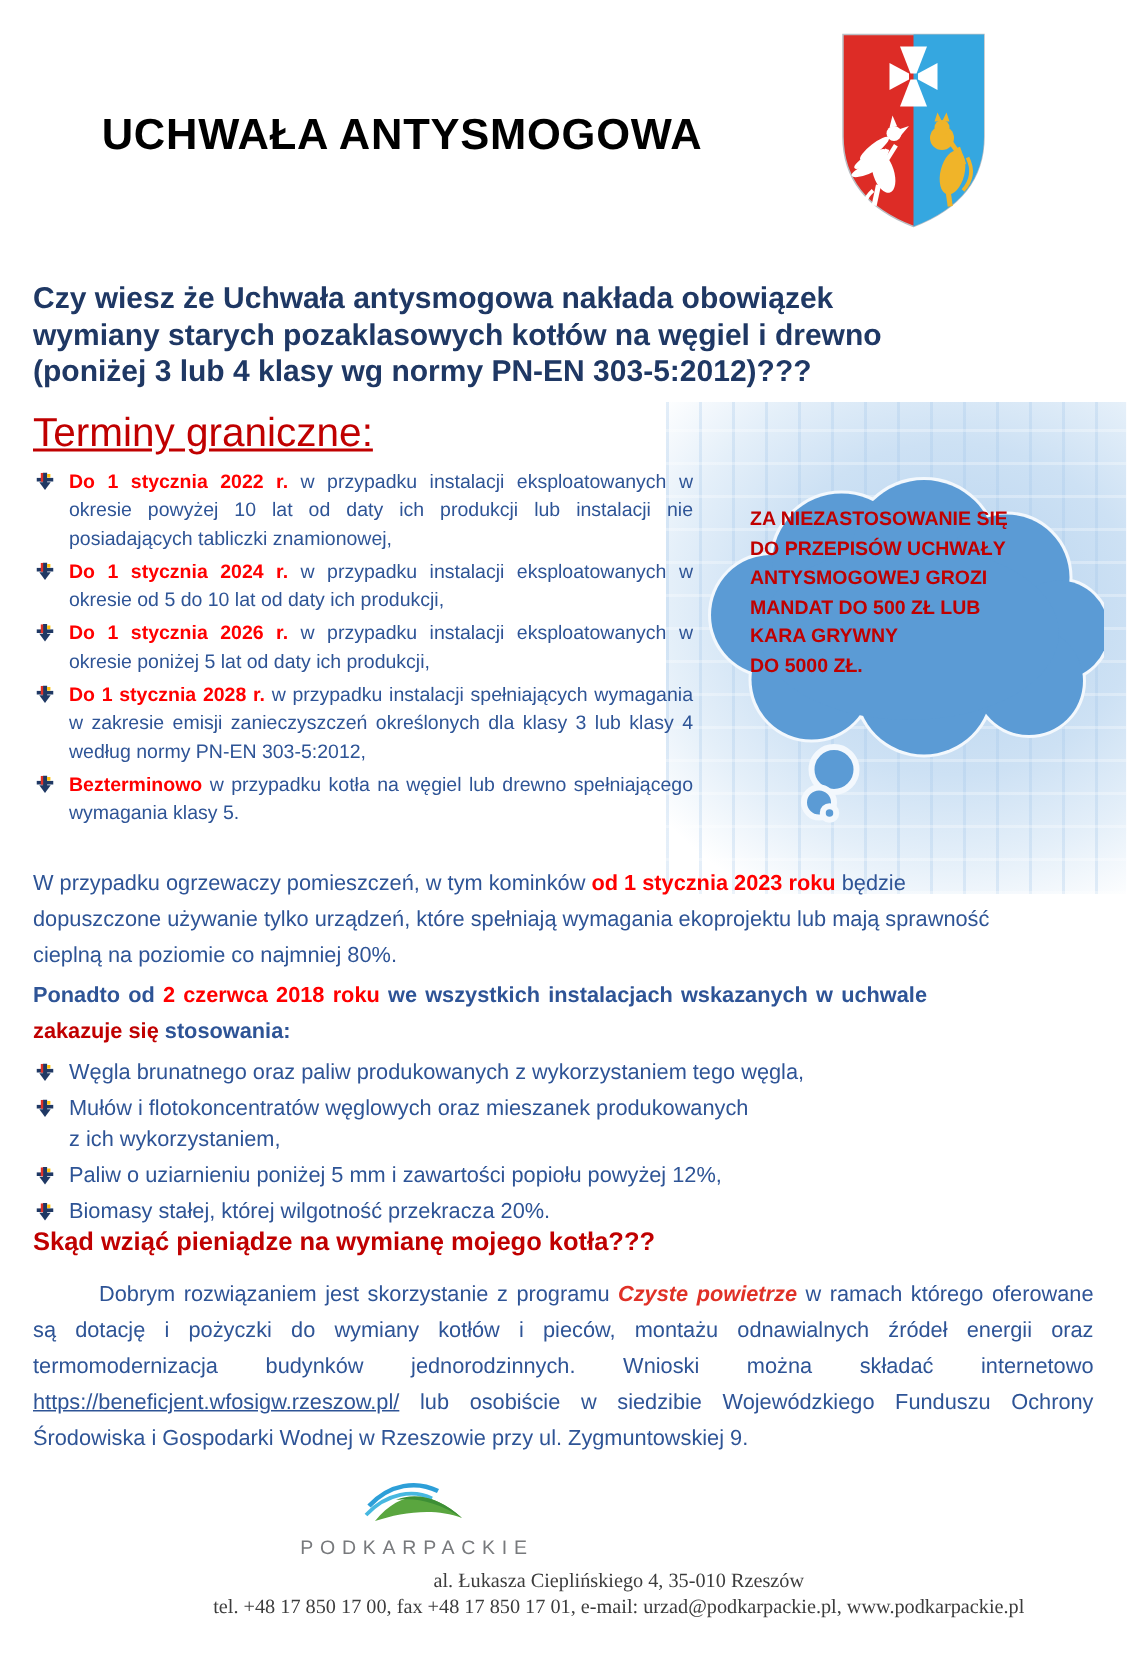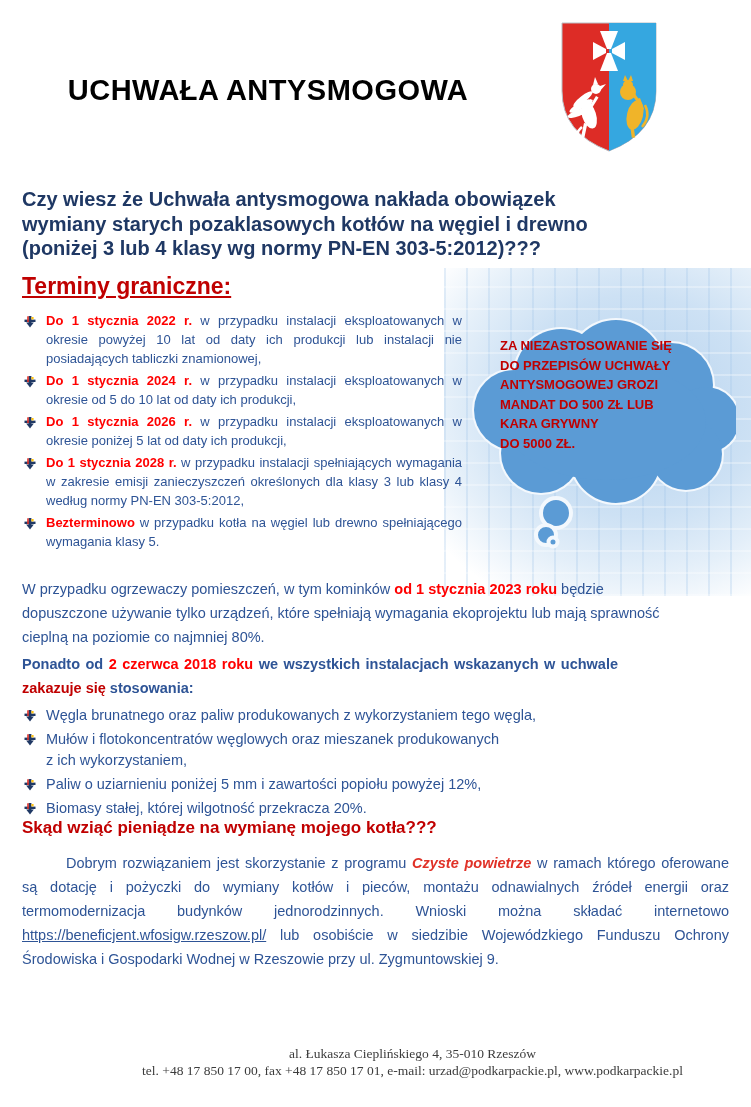--- a/index.html
+++ b/index.html
@@ -12,22 +12,22 @@
     position:absolute;left:28px;top:74px;width:480px;text-align:center;
     font-weight:bold;font-size:29px;line-height:33px;color:#000;letter-spacing:.5px;
   }
   .coa{position:absolute;left:556px;top:18px;width:106px;height:140px;}
   
   .intro{
     position:absolute;left:22px;top:187px;color:#1f3864;font-weight:bold;
     font-size:20px;line-height:24.5px;white-space:nowrap;
   }
   .terminy{
-    position:absolute;left:22px;top:273px;color:#c00000;font-weight:bold;
-    font-size:23px;text-decoration:underline;
+    position:absolute;left:22px;top:273px;color:#c00000;font-weight:normal;
+    font-size:27px;text-decoration:underline;
   }
   
   .mosaic{
     position:absolute;left:444px;top:268px;width:307px;height:328px;
     background-image:
       repeating-linear-gradient(0deg, rgba(255,255,255,.30) 0 2px, rgba(255,255,255,0) 2px 22px),
       repeating-linear-gradient(90deg, rgba(160,196,232,.28) 0 2px, rgba(160,196,232,0) 2px 22px),
       radial-gradient(ellipse 90% 75% at 62% 42%, #b5d2ee 0%, #cde1f4 45%, #e4eff9 68%, rgba(255,255,255,0) 90%);
   }
   .cloud-svg{position:absolute;left:466px;top:290px;width:270px;height:272px;}
@@ -264,19 +264,28 @@
           </svg></span>
       <span class="btext">Biomasy stałej, której wilgotność przekracza 20%.</span>
     </div>
   </div>
 
   <div class="funding-h">Skąd wziąć pieniądze na wymianę mojego kotła???</div>
   <div class="para para3">
     <span>Dobrym rozwiązaniem jest skorzystanie z programu </span><span class="program">Czyste powietrze</span><span> w ramach którego oferowane są dotację i pożyczki do wymiany kotłów i pieców, montażu odnawialnych źródeł energii oraz termomodernizacja budynków jednorodzinnych. Wnioski można składać internetowo </span><a class="doc-link">https://beneficjent.wfosigw.rzeszow.pl/</a><span> lub osobiście w siedzibie Wojewódzkiego Funduszu Ochrony Środowiska i Gospodarki Wodnej w Rzeszowie przy ul. Zygmuntowskiej 9.</span>
   </div>
 
+  <div class="logo">
+    <svg viewBox="0 0 72 34" width="72" height="34" aria-hidden="true">
+      <path d="M4,20 C18,5 36,3 50,10" stroke="#2d9fd8" stroke-width="3" fill="none"></path>
+      <path d="M2,26 C16,11 34,9 46,15" stroke="#47b8e0" stroke-width="2.5" fill="none"></path>
+      <path d="M8,30 C26,8 46,10 66,28 C48,21 26,24 8,30 Z" fill="#5aa63f"></path>
+      <path d="M22,16 C36,10 52,15 66,28 C50,17 34,14 22,16 Z" fill="#3d8f35"></path>
+    </svg>
+    <div class="logo-text">PODKARPACKIE</div>
+  </div>
 
   <div class="footer">
     <div>al. Łukasza Cieplińskiego 4, 35-010 Rzeszów</div>
     <div>tel. +48 17 850 17 00, fax +48 17 850 17 01, e-mail: urzad@podkarpackie.pl, www.podkarpackie.pl</div>
   </div>
 
 </div>
 
 </body></html>

